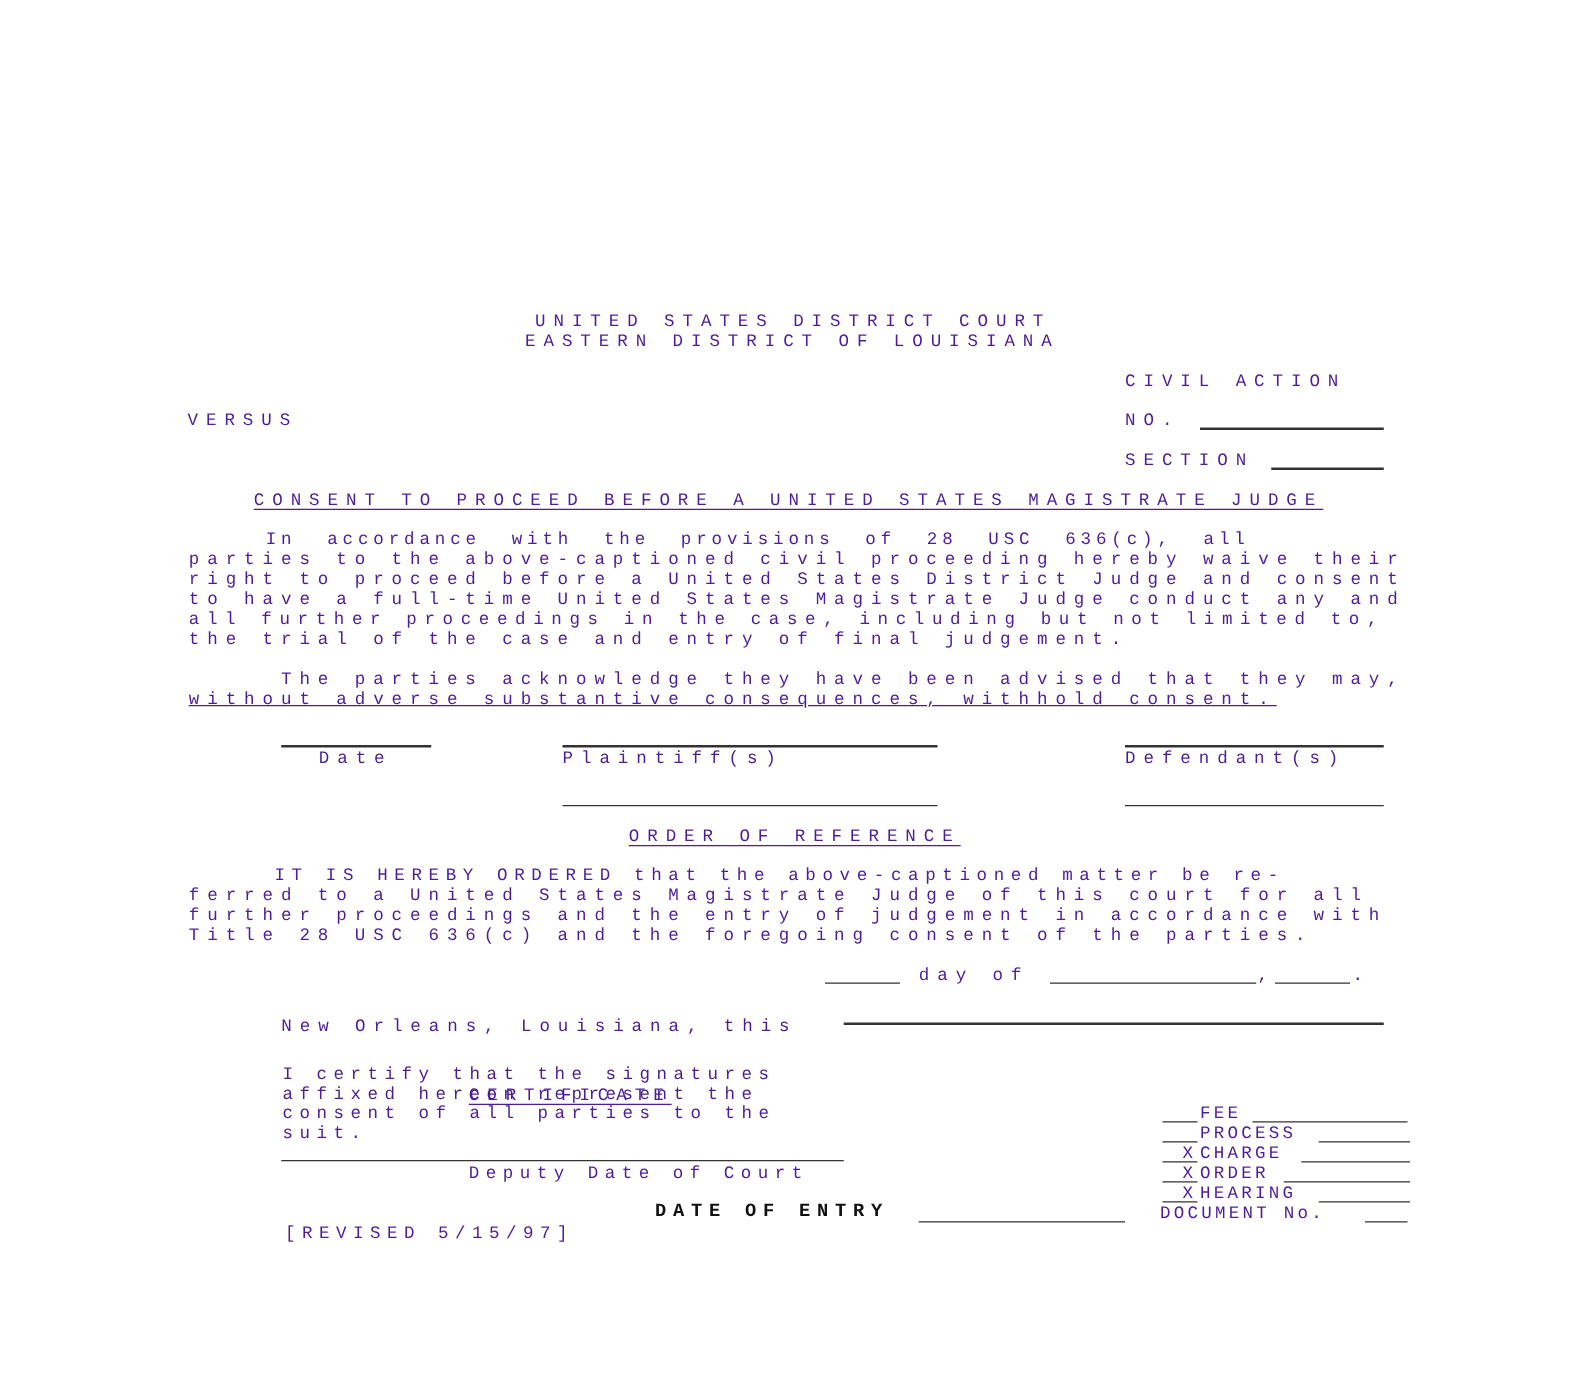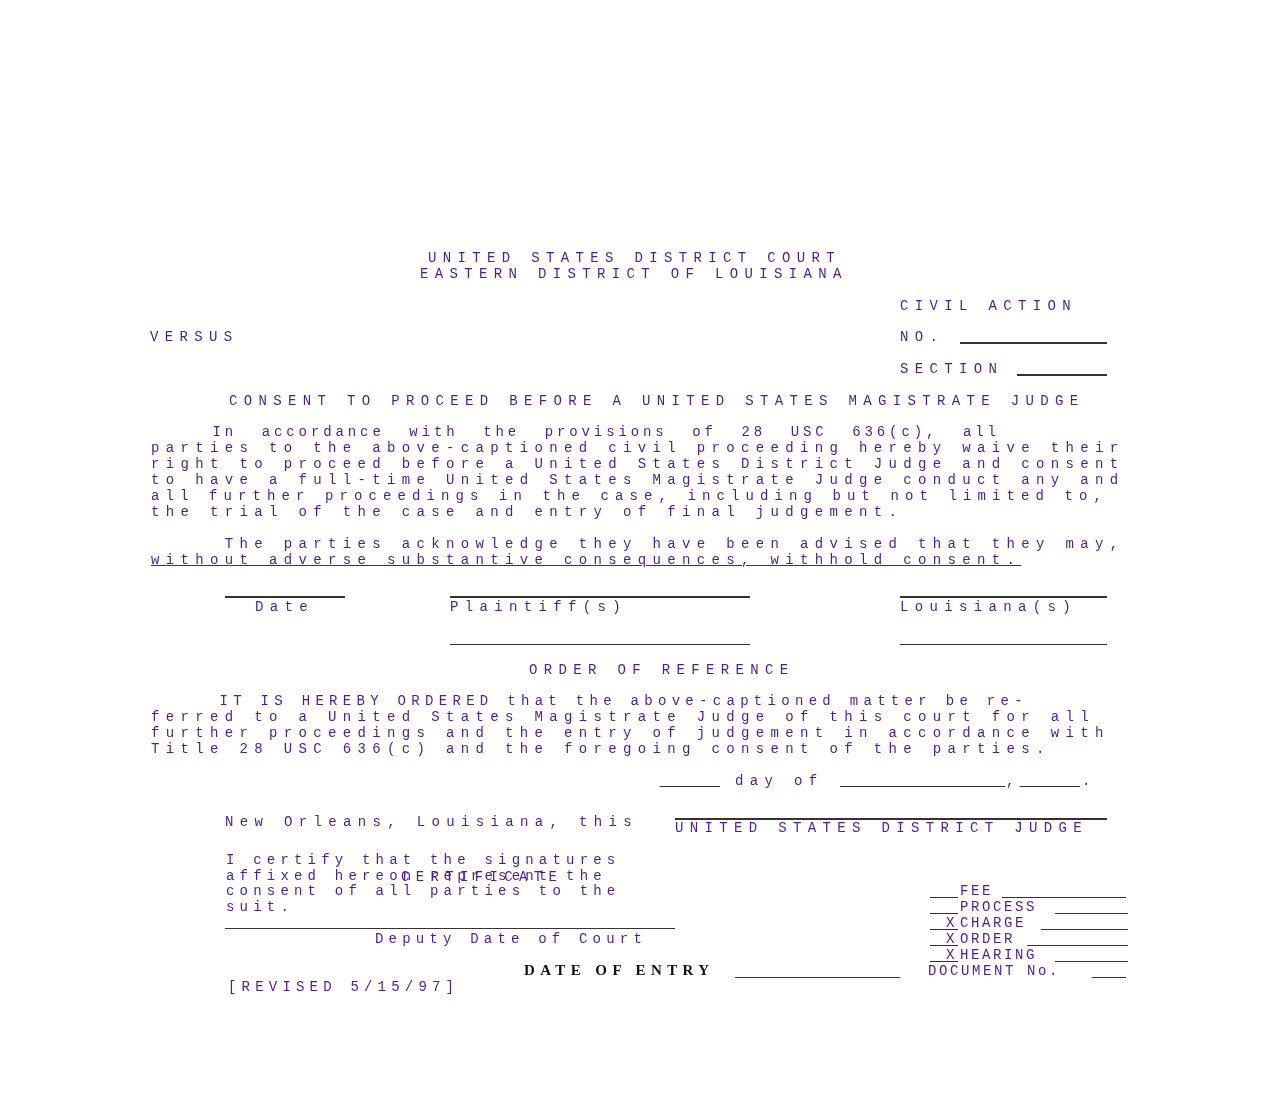--- a/index.html
+++ b/index.html
@@ -8,21 +8,21 @@
   .t {
     position: absolute;
     font-family: "Liberation Mono", "DejaVu Sans Mono", monospace;
     font-size: 14px;
     letter-spacing: 6.35px;
     line-height: 16px;
     color: #4c1d95;
     white-space: pre;
   }
   .tight { letter-spacing: 2.6px; }
-  .u { text-underline-offset: 3px; text-decoration-thickness: 1px; margin-left: 26px; }
+  .u { text-decoration: underline; text-underline-offset: 3px; text-decoration-thickness: 1px; }
   .b { font-weight: bold; color: #111; letter-spacing: 5.4px; font-family: "Liberation Serif", "DejaVu Serif", serif; font-size: 15px; }
   .line { position: absolute; height: 0; border-top: 2px solid #333; }
   .line.thin { border-top-width: 1px; }
 </style>
 </head>
 <body>
 
 <div class="page">
 
   <div class="t" style="left:428px; top:250px;">UNITED STATES DISTRICT COURT</div>
@@ -49,55 +49,54 @@
   <div>
     <div class="t" style="left:151px; top:536px;">     The parties acknowledge they have been advised that they may,</div>
     <div class="t" style="left:151px; top:552px;text-decoration:underline;">without adverse substantive consequences, withhold consent.</div>
   </div>
 
   <div class="line" style="left:225px; top:596px; width:120px;"></div>
   <div class="line" style="left:450px; top:596px; width:300px;"></div>
   <div class="line" style="left:900px; top:596px; width:207px;"></div>
   <div class="t" style="left:255px; top:599px;">Date</div>
   <div class="t" style="left:450px; top:599px;">Plaintiff(s)</div>
-  <div class="t" style="left:900px; top:599px;">Louisiana(s)</div>
+  <div class="t" style="left:900px; top:599px;">Defendant(s)</div>
   <div class="line thin" style="left:450px; top:644px; width:300px;"></div>
   <div class="line thin" style="left:900px; top:644px; width:207px;"></div>
 
   <div class="t u" style="left:503px; top:662px;">ORDER OF REFERENCE</div>
   <div>
     <div class="t" style="left:151px; top:693px; letter-spacing:5.3px;">     IT IS HEREBY ORDERED that the above-captioned matter be re-</div>
     <div class="t" style="left:151px; top:709px;">ferred to a United States Magistrate Judge of this court for all</div>
     <div class="t" style="left:151px; top:725px;">further proceedings and the entry of judgement in accordance with</div>
     <div class="t" style="left:151px; top:741px;">Title 28 USC 636(c) and the foregoing consent of the parties.</div>
   </div>
 
   <div class="t" style="left:225px; top:773px;margin-top:41px;">New Orleans, Louisiana, this</div>
   <div class="line thin" style="left:660px; top:786px; width:60px;"></div>
   <div class="t" style="left:735px; top:773px;">day of</div>
   <div class="line thin" style="left:840px; top:786px; width:165px;"></div>
   <div class="t" style="left:1006px; top:773px;">,</div>
   <div class="line thin" style="left:1020px; top:786px; width:60px;"></div>
   <div class="t" style="left:1082px; top:773px;">.</div>
 
   <div class="line" style="left:675px; top:818px; width:432px;"></div>
-  <div class="t" style="left:675px; top:820px;">UNITED STATES DISTRICT JUDGE</div>
 
   <div class="t u" style="left:375px; top:869px;">CERTIFICATE</div>
   <div>
     <div class="t" style="left:226px; top:852px; letter-spacing:5.2px;">I certify that the signatures</div>
     <div class="t" style="left:226px; top:868px; letter-spacing:5.2px;">affixed hereon represent the</div>
     <div class="t" style="left:226px; top:883px; letter-spacing:5.2px;">consent of all parties to the</div>
     <div class="t" style="left:226px; top:899px; letter-spacing:5.2px;">suit.</div>
   </div>
   <div class="line thin" style="left:225px; top:928px; width:450px;"></div>
   <div class="t" style="left:375px; top:931px; letter-spacing:5.2px;">Deputy Date of Court</div>
 
   <div class="t" style="left:228px; top:963px; letter-spacing:5.2px;margin-top:16px;">[REVISED 5/15/97]</div>
-  <div class="t b" style="left:524px; top:962px;">DATE OF ENTRY</div>
+  <div class="t b" style="left:524px; top:962px;font-family:Liberation Mono, monospace;">DATE OF ENTRY</div>
   <div class="line thin" style="left:735px; top:977px; width:165px;"></div>
 
   <div>
     <div class="line thin" style="left:930px; top:897px; width:28px;"></div>
     <div class="t tight" style="left:960px; top:883px;">FEE</div>
     <div class="line thin" style="left:1002px; top:897px; width:124px;"></div>
 
     <div class="line thin" style="left:930px; top:913px; width:28px;"></div>
     <div class="t tight" style="left:960px; top:899px;">PROCESS</div>
     <div class="line thin" style="left:1055px; top:913px; width:73px;"></div>

